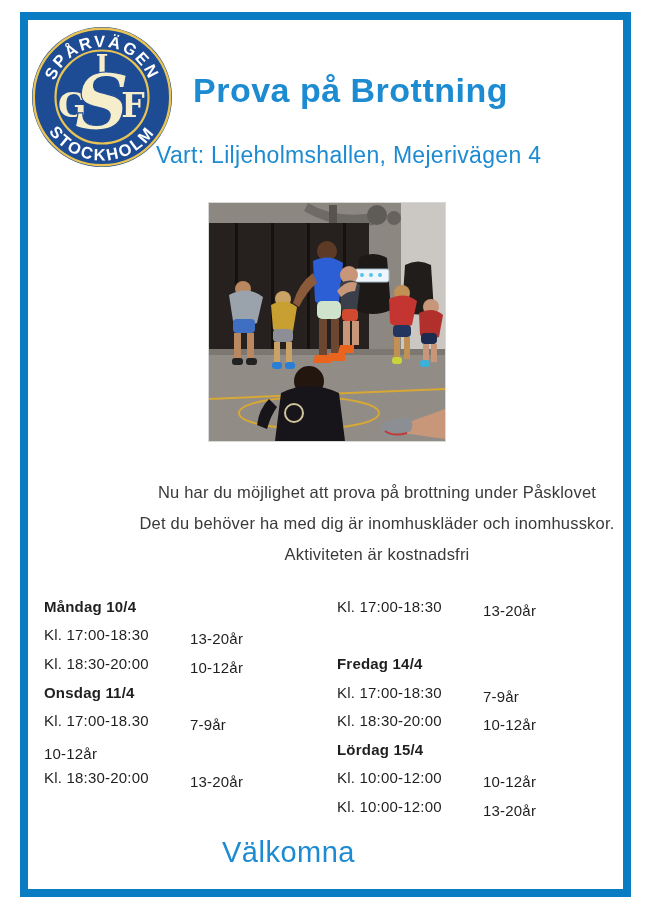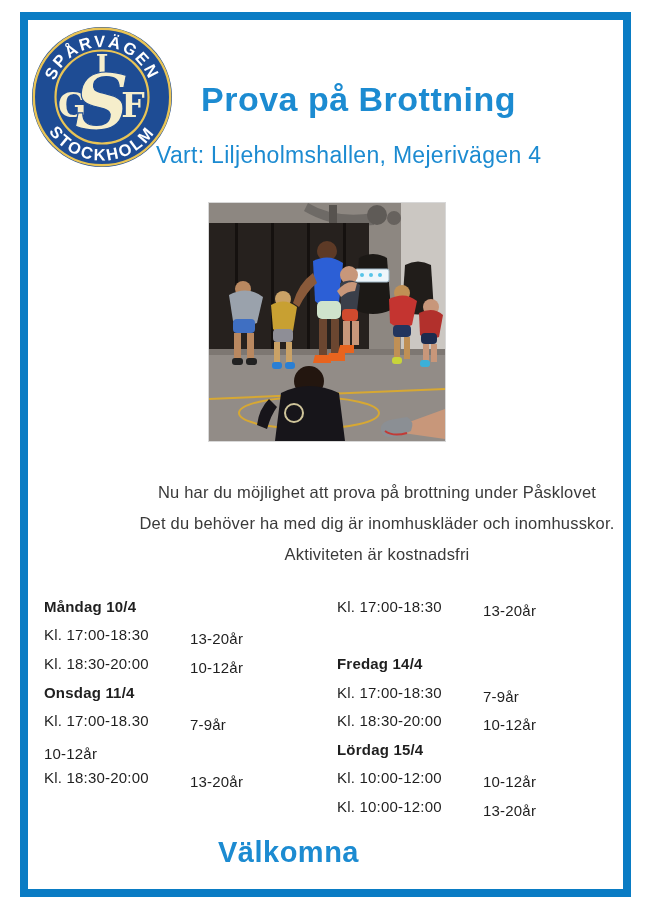--- a/index.html
+++ b/index.html
@@ -6,22 +6,22 @@
   .page{
     position:relative;width:650px;height:913px;background:#ffffff;overflow:hidden;
     font-family:"Liberation Sans", sans-serif;
   }
   .frame{
     position:absolute;left:20px;top:12px;width:595px;height:869px;
     border:8px solid var(--frame-blue,#0a7cc4);
   }
   .logo{position:absolute;left:31px;top:26px;width:142px;height:142px;}
   .title{
-    position:absolute;left:201px;top:71px;
-    font-size:34px;font-weight:600;letter-spacing:.5px;color:var(--head-blue,#1c8bd1);margin-top:9px;
+    position:absolute;left:193px;top:71px;
+    font-size:34px;font-weight:600;letter-spacing:.5px;color:var(--head-blue,#1c8bd1);
   }
   .subtitle{
     position:absolute;left:156px;top:142px;
     font-size:23px;font-weight:400;letter-spacing:.3px;color:var(--head-blue,#1c8bd1);
   }
   .photo{
     position:absolute;left:209px;top:203px;width:236px;height:238px;
     outline:1px solid #d8d8d8;
   }
   .intro{
@@ -31,21 +31,21 @@
   .schedule{position:absolute;left:44px;top:592px;width:562px;font-size:15px;color:#1f1f1f;}
   .col{position:absolute;top:0;width:270px;}
   .col.left{left:0;}
   .col.right{left:293px;}
   .row{height:28.6px;display:flex;align-items:center;letter-spacing:.2px;}
   .row.day{font-weight:700;}
   .row .time{display:inline-block;width:146px;}
   .row .age{display:inline-block;margin-top:8px;}
   .welcome{
     position:absolute;left:0;top:836px;width:577px;text-align:center;
-    font-size:29px;font-weight:700;color:var(--head-blue,#1c8bd1);letter-spacing:.5px;
+    font-size:29px;font-weight:400;color:var(--head-blue,#1c8bd1);letter-spacing:.5px;
   }
 </style>
 </head>
 <body>
 
 <div class="page" style="--frame-blue: #0a7cc4; --head-blue: #1c8bd1;">
 
   <div class="frame"></div>
 
   <svg class="logo" viewBox="0 0 142 142" aria-hidden="true">

